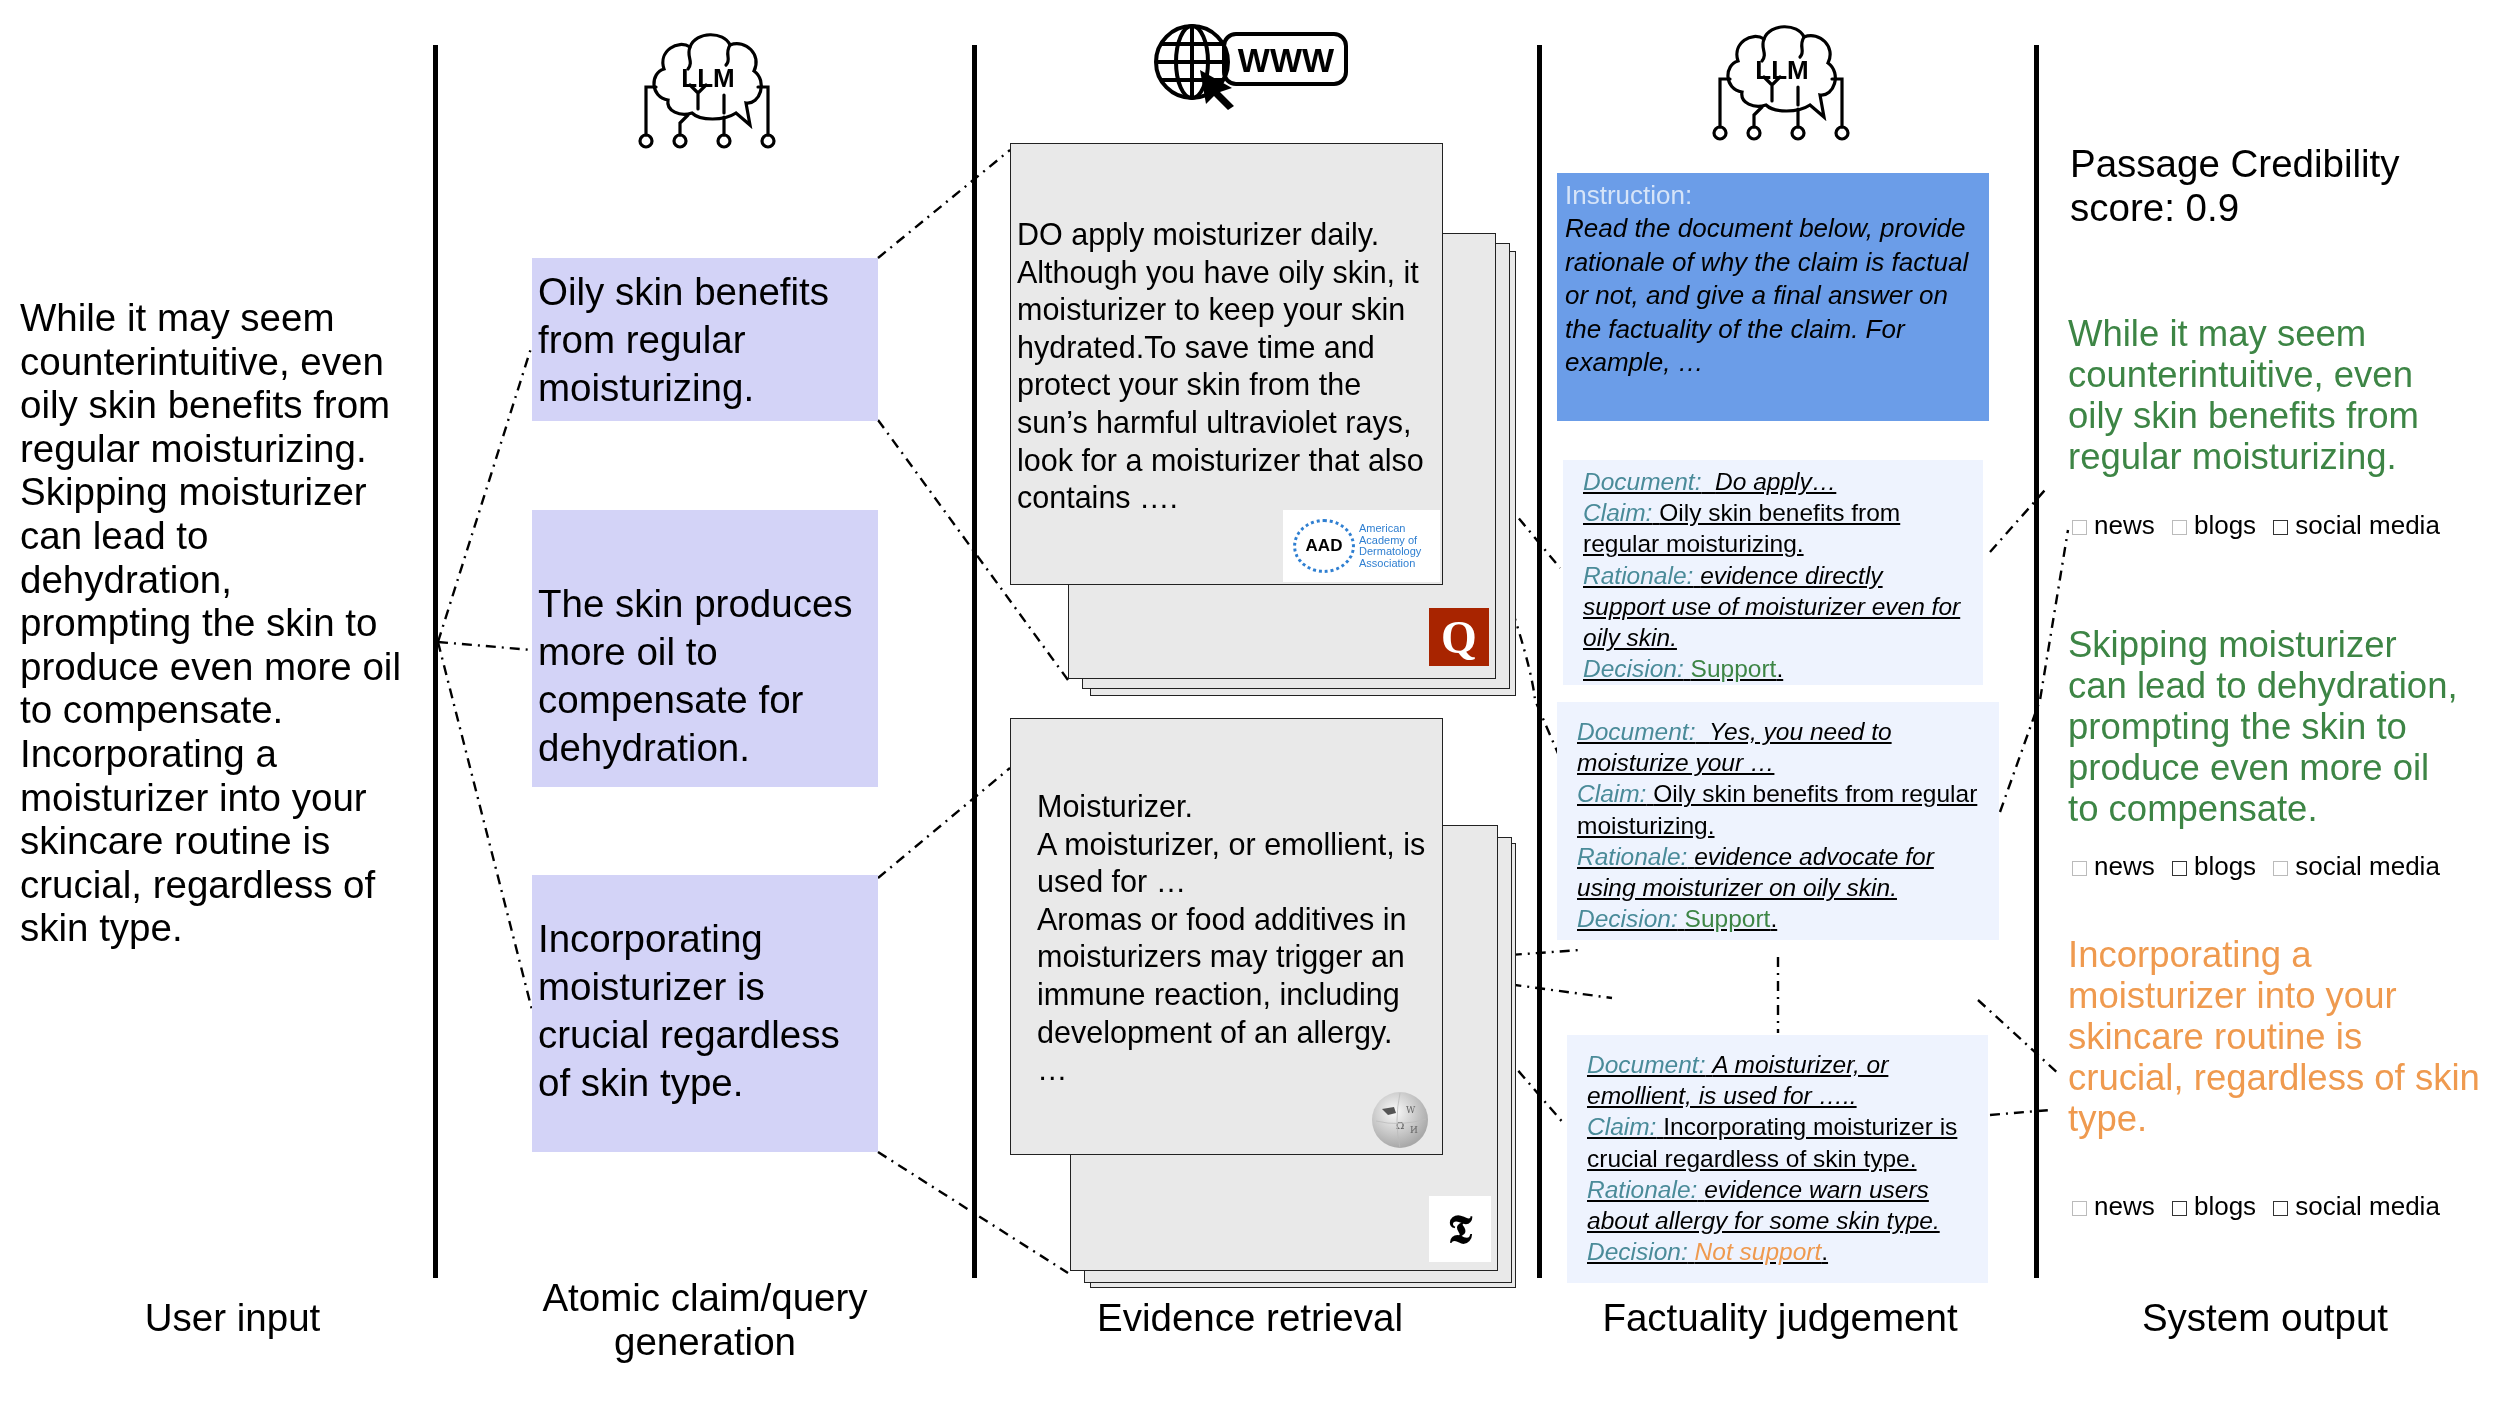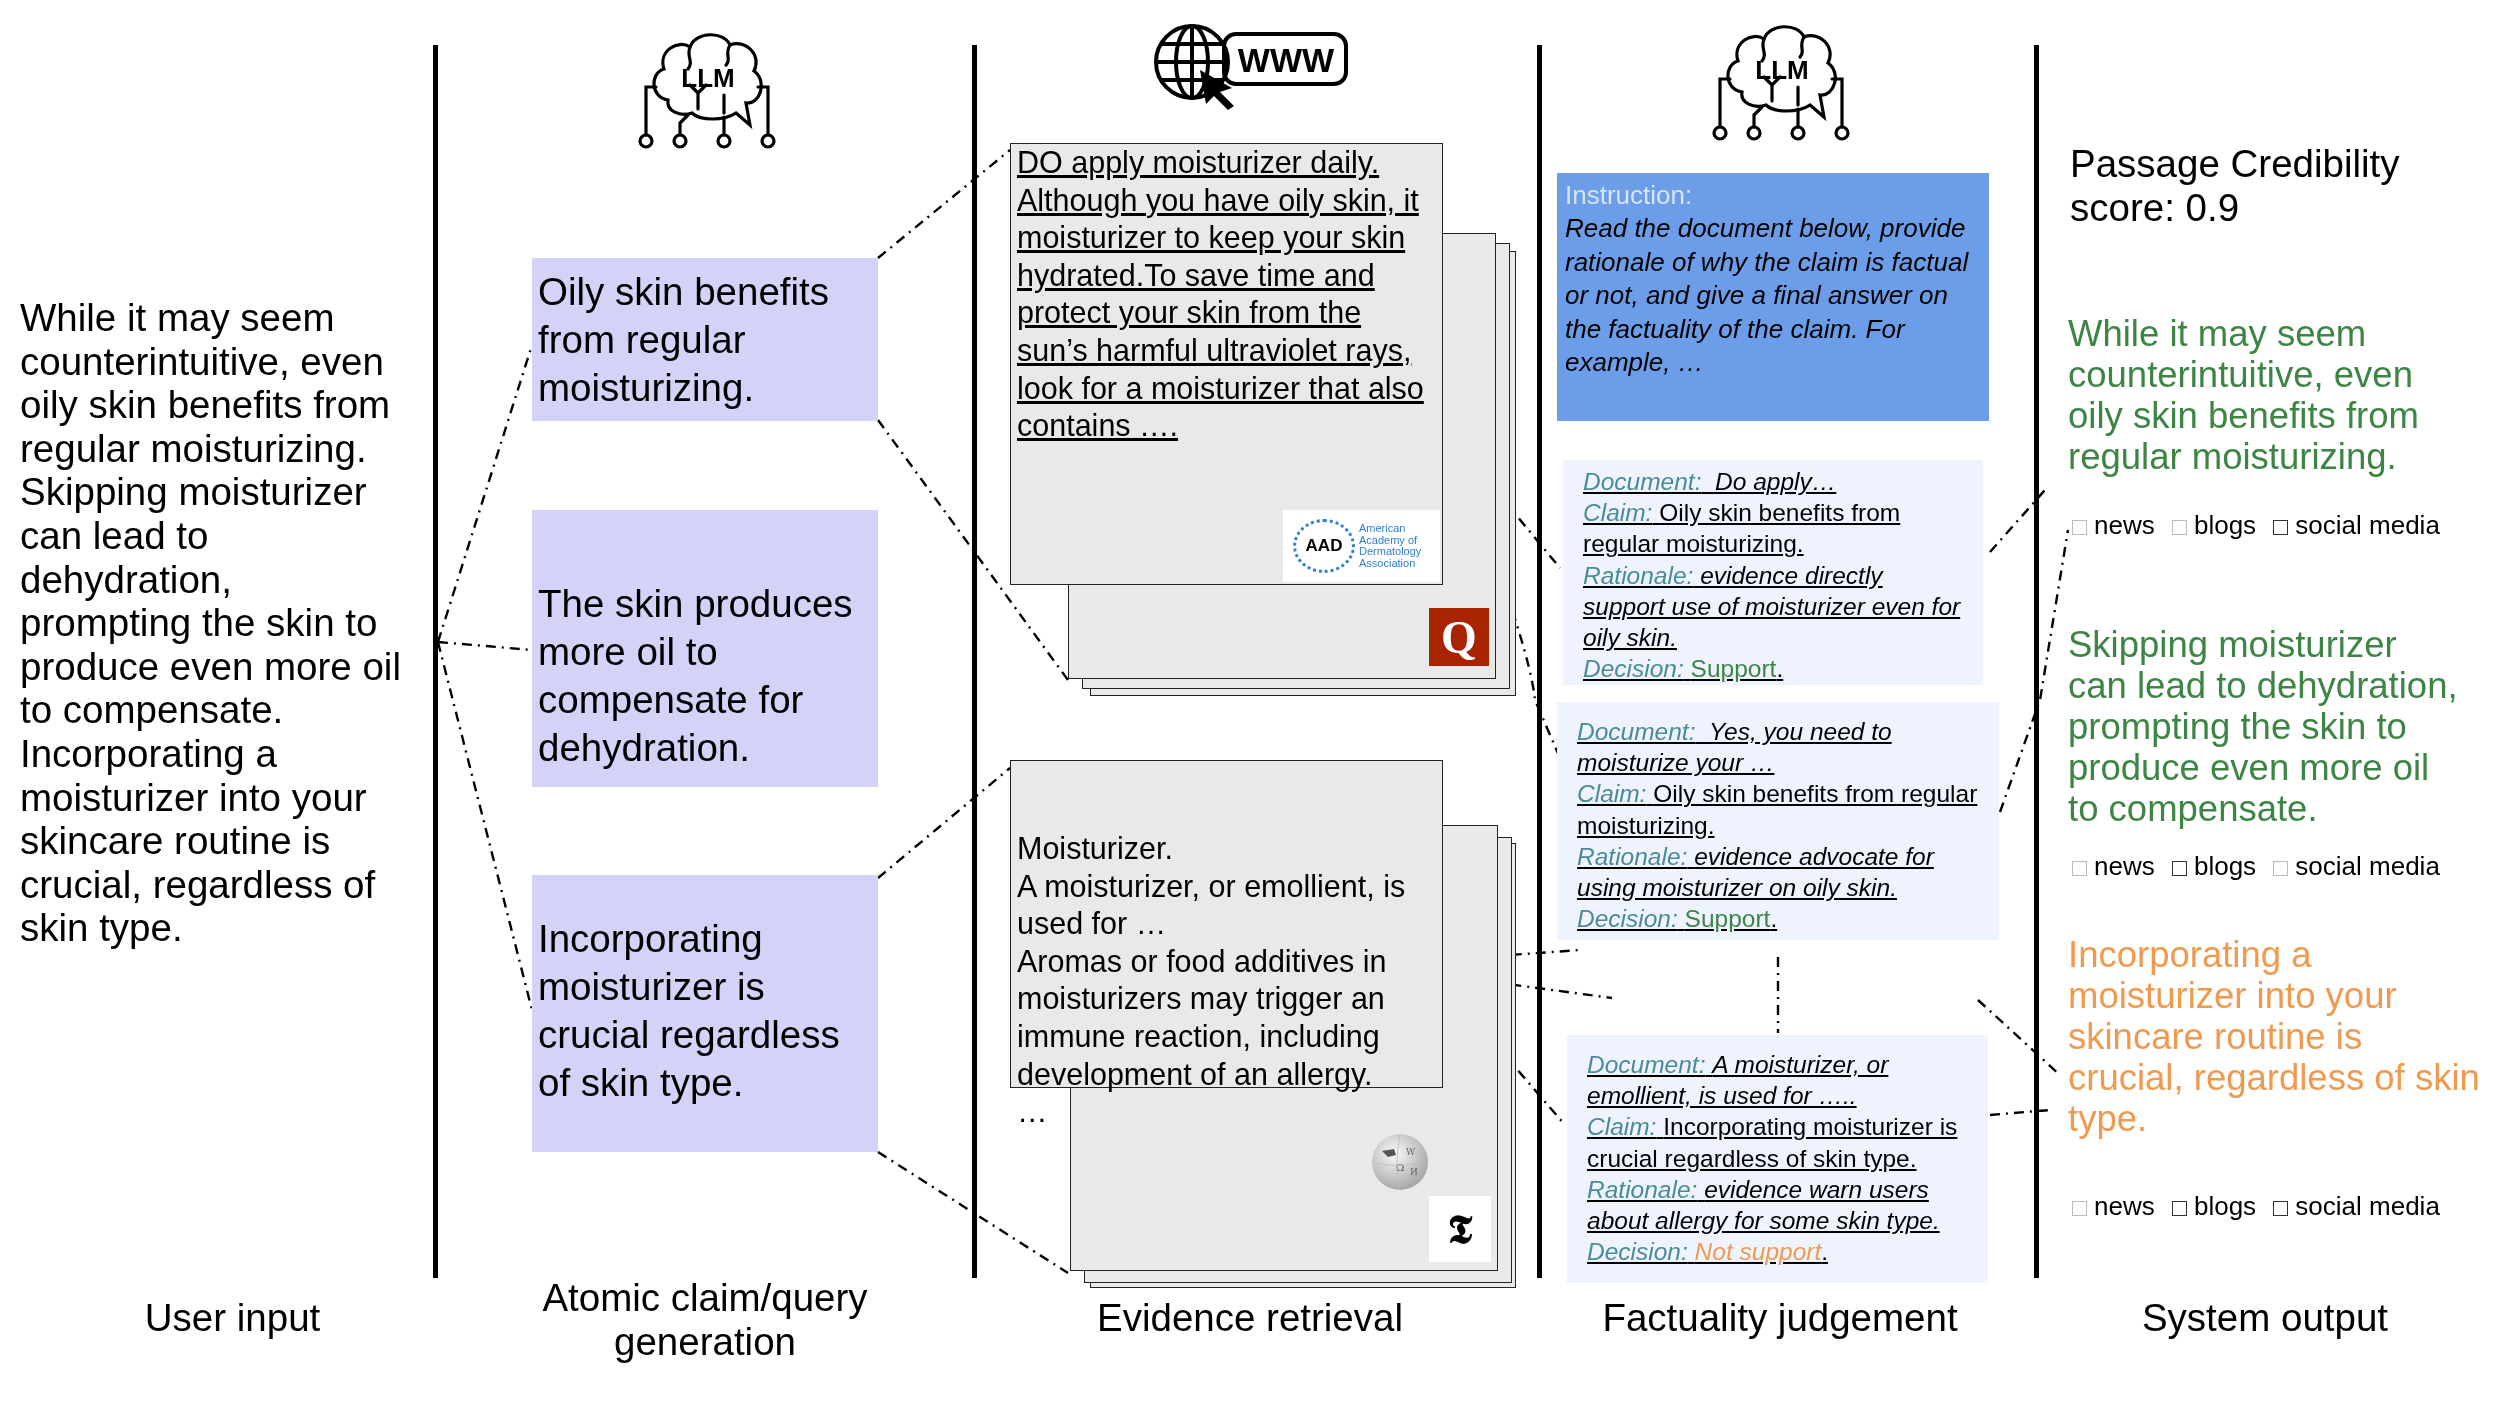--- a/index.html
+++ b/index.html
@@ -165,21 +165,21 @@
 </div>
 
 <div class="doc" style="left:1090px; top:251px; width:426px; height:445px;"></div>
 <div class="doc" style="left:1082px; top:243px; width:428px; height:446px;"></div>
 <div class="doc" style="left:1068px; top:233px; width:428px; height:446px;">
   <div class="logo-box" style="right:6px; bottom:12px; width:60px; height:58px; background:#a82400; display:flex; align-items:center; justify-content:center;">
     <span style="color:#fff; font-family:'Liberation Serif', serif; font-weight:bold; font-size:46px;">Q</span>
   </div>
 </div>
 <div class="doc" style="left:1010px; top:143px; width:433px; height:442px;">
-  <div class="doc-text" style="text-decoration:underline;">
+  <div class="doc-text" style="padding-top:72px;">
     <div>DO apply moisturizer daily.</div>
     <div>Although you have oily skin, it</div>
     <div>moisturizer to keep your skin</div>
     <div>hydrated.To save time and</div>
     <div>protect your skin from the</div>
     <div>sun’s harmful ultraviolet rays,</div>
     <div>look for a moisturizer that also</div>
     <div>contains ….</div>
   </div>
   <div class="logo-box" style="left:272px; top:366px; width:157px; height:72px; display:flex; align-items:center;">
@@ -195,21 +195,21 @@
   </div>
 </div>
 
 <div class="doc" style="left:1090px; top:843px; width:426px; height:445px;"></div>
 <div class="doc" style="left:1084px; top:837px; width:428px; height:446px;"></div>
 <div class="doc" style="left:1070px; top:825px; width:428px; height:446px;">
   <div class="logo-box" style="right:6px; bottom:8px; width:62px; height:66px; display:flex; align-items:center; justify-content:center;">
     <span style="font-family:'DejaVu Serif', serif; font-weight:bold; font-size:40px;">𝕿</span>
   </div>
 </div>
-<div class="doc" style="left:1010px; top:760px; width:433px; height:328px;">
+<div class="doc" style="left:1010px; top:718px; width:433px; height:437px;padding-left:20px;">
   <div class="doc-text" style="padding-top:69px;">
     <div>Moisturizer.</div>
     <div>A moisturizer, or emollient, is</div>
     <div>used for …</div>
     <div>Aromas or food additives in</div>
     <div>moisturizers may trigger an</div>
     <div>immune reaction, including</div>
     <div>development of an allergy.</div>
     <div>…</div>
   </div>

